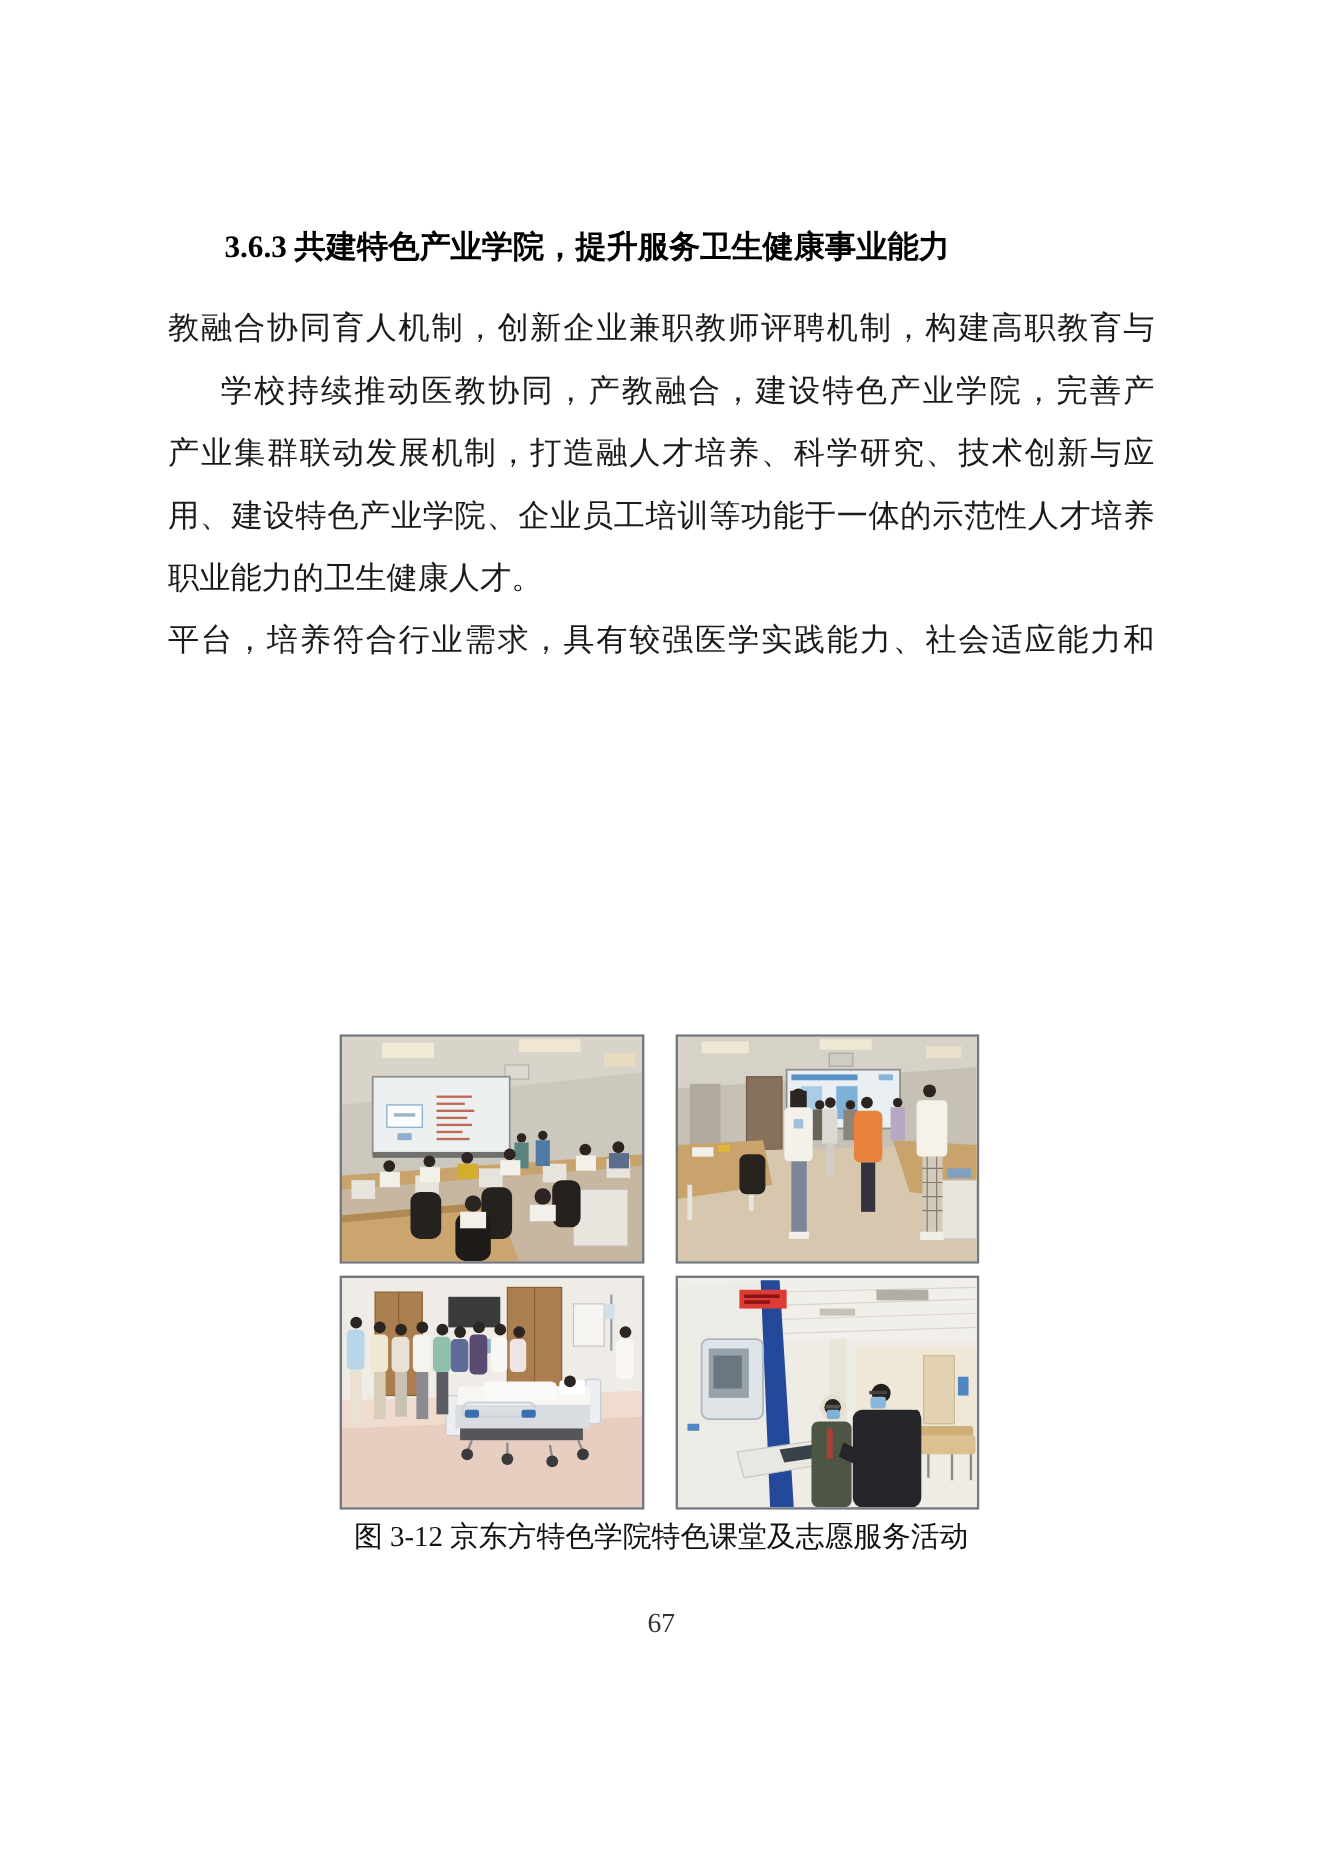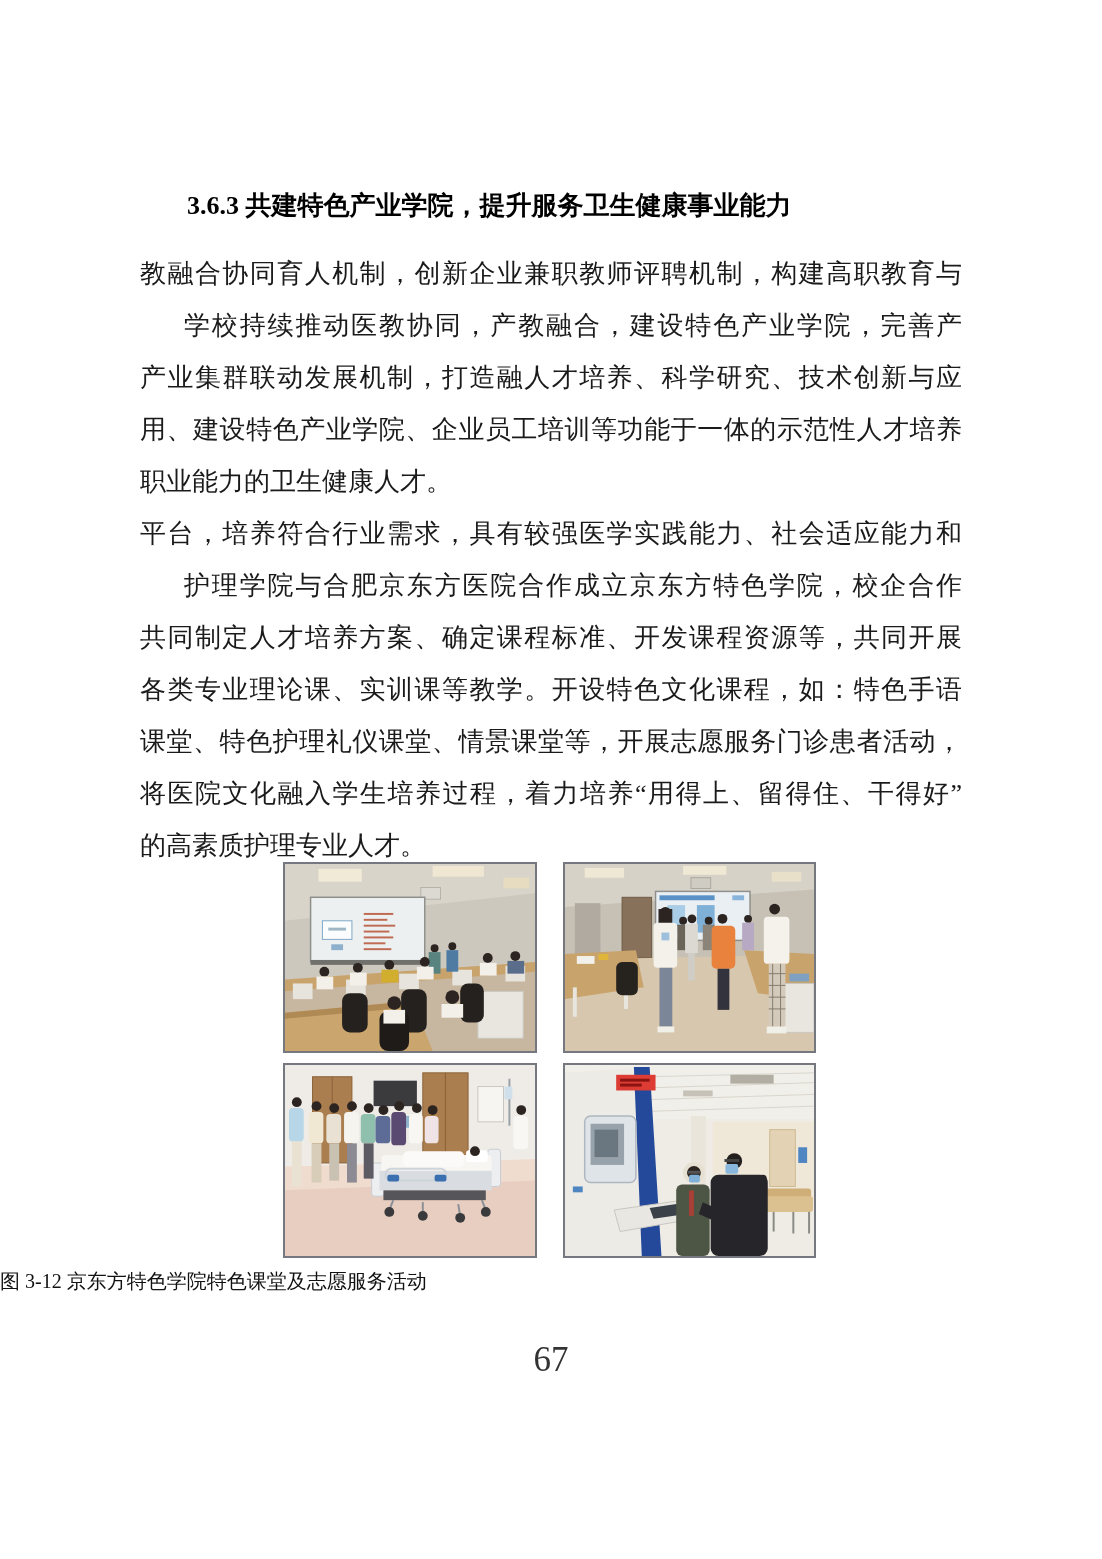--- a/index.html
+++ b/index.html
@@ -30,51 +30,43 @@
     position:absolute;box-sizing:border-box;
     border:2px solid #75797f;background:#ffffff;
   }
   .photo svg{display:block;width:100%;height:100%;}
   .photo-1{left:283px;top:862px;width:254px;height:191px;}
   .photo-2{left:563px;top:862px;width:253px;height:191px;}
   .photo-3{left:283px;top:1063px;width:254px;height:195px;}
   .photo-4{left:563px;top:1063px;width:253px;height:195px;}
   .caption{
     position:absolute;left:0;top:1264px;width:100%;
-    text-align:left;font-size:20px;line-height:34px;color:#111;
+    text-align:center;font-size:24px;line-height:34px;color:#111;
   }
   .page-number{
     position:absolute;left:0;top:1340px;width:100%;
-    text-align:center;font-size:35px;color:#333;
+    text-align:center;font-size:23px;color:#333;
   }
 </style>
 </head>
 <body>
 
 <div class="page">
 
   <div class="heading">3.6.3 共建特色产业学院，提升服务卫生健康事业能力</div>
 
   <div class="para para-1">
     <div class="line">教融合协同育人机制，创新企业兼职教师评聘机制，构建高职教育与</div>
     <div class="line first">学校持续推动医教协同，产教融合，建设特色产业学院，完善产</div>
     <div class="line">产业集群联动发展机制，打造融人才培养、科学研究、技术创新与应</div>
     <div class="line">用、建设特色产业学院、企业员工培训等功能于一体的示范性人才培养</div>
     <div class="line last">职业能力的卫生健康人才。</div>
     <div class="line">平台，培养符合行业需求，具有较强医学实践能力、社会适应能力和</div>
   </div>
 
-  <div class="para para-2">
-    <div class="line first">护理学院与合肥京东方医院合作成立京东方特色学院，校企合作</div>
-    <div class="line">共同制定人才培养方案、确定课程标准、开发课程资源等，共同开展</div>
-    <div class="line">各类专业理论课、实训课等教学。开设特色文化课程，如：特色手语</div>
-    <div class="line">课堂、特色护理礼仪课堂、情景课堂等，开展志愿服务门诊患者活动，</div>
-    <div class="line">将医院文化融入学生培养过程，着力培养“用得上、留得住、干得好”</div>
-    <div class="line last">的高素质护理专业人才。</div>
-  </div>
 
   <div class="photo photo-1">
     <svg viewBox="0 0 254 191" preserveAspectRatio="none">
       <rect x="0" y="0" width="254" height="191" fill="#cdc8be"></rect>
       <polygon points="0,0 254,0 254,30 0,58" fill="#d9d4ca"></polygon>
       <rect x="34" y="5" width="44" height="13" fill="#f1ead6"></rect>
       <rect x="150" y="2" width="52" height="11" fill="#efe7d2"></rect>
       <rect x="222" y="14" width="26" height="11" fill="#e7dcc0"></rect>
       <rect x="138" y="24" width="20" height="12" fill="#dcd9d2" stroke="#b5b2aa" stroke-width="1"></rect>
       <rect x="26" y="34" width="116" height="66" fill="#edf0f1" stroke="#8f8f8b" stroke-width="1.5"></rect>

